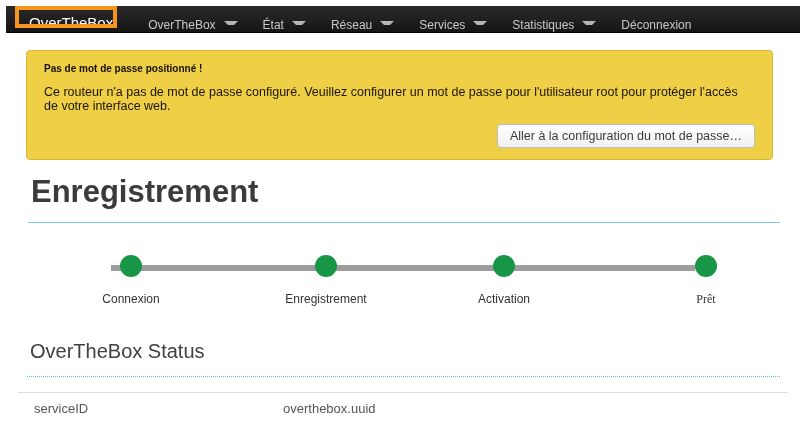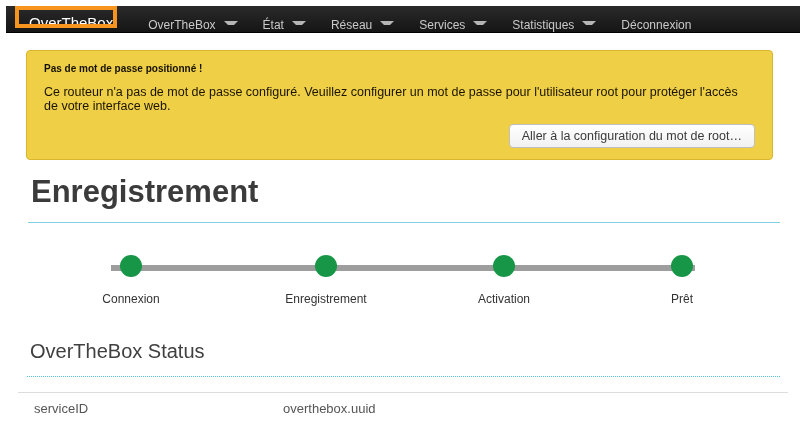--- a/index.html
+++ b/index.html
@@ -41,21 +41,21 @@
     color: #3b3b3b; padding-bottom: 12px; border-bottom: 1px solid #7fd0e2; }
 
   
   .stepper { position: relative; margin: 32px 105px 0 105px; height: 58px; text-align: center; }
   .stepper-line { position: absolute; left: 0; right: 0; top: 10px;
     height: 1px; background: #9d9d9d; }
   .step-dot { position: absolute; top: 0; width: 22px; height: 22px;
     border-radius: 50%; background: #169646; transform: translateX(-50%); }
   .step-label { position: absolute; top: 34px; transform: translateX(-50%);
     font-size: 12px; color: #333333; white-space: nowrap; }
-  .p0 { left: 20px; } .p1 { left: 215px; } .p2 { left: 393px; } .p3 { left: 571px; }
+  .p0 { left: 20px; } .p1 { left: 215px; } .p2 { left: 393px; } .p3 { left: 595px; font-family: Liberation Serif, serif; }
 
   
   .status-heading { margin: 24px 20px 0 21px; font-size: 20px;
     font-weight: 400; color: #404040; padding-bottom: 13px;
     border-bottom: 1px dotted #56c3da; }
   .status-table { width: calc(100% - 24px); margin: 15px 12px 4px 12px;
     border-collapse: collapse; }
   .status-table tr { border-top: 1px solid #dddddd; }
   .status-table td { padding: 8px 16px; font-size: 13px; color: #555555; }
   .status-table td.key { width: 249px; }
@@ -73,21 +73,21 @@
     <div class="nav-item"><span>Services</span><span class="caret"></span></div>
     <div class="nav-item"><span>Statistiques</span><span class="caret"></span></div>
     <div class="nav-item"><span>Déconnexion</span></div>
   </div>
 </nav>
 
 <div class="alert">
   <div class="alert-title">Pas de mot de passe positionné !</div>
   <div class="alert-message">Ce routeur n'a pas de mot de passe configuré. Veuillez configurer un mot de passe pour l'utilisateur root pour protéger l'accès de votre interface web.</div>
   <div class="alert-actions">
-    <button class="alert-button">Aller à la configuration du mot de root…</button>
+    <button class="alert-button">Aller à la configuration du mot de passe…</button>
   </div>
 </div>
 
 <h1 class="page-title">Enregistrement</h1>
 
 <div class="stepper">
   <div class="stepper-line"></div>
   <div class="step-dot p0"></div>
   <div class="step-dot p1"></div>
   <div class="step-dot p2"></div>

